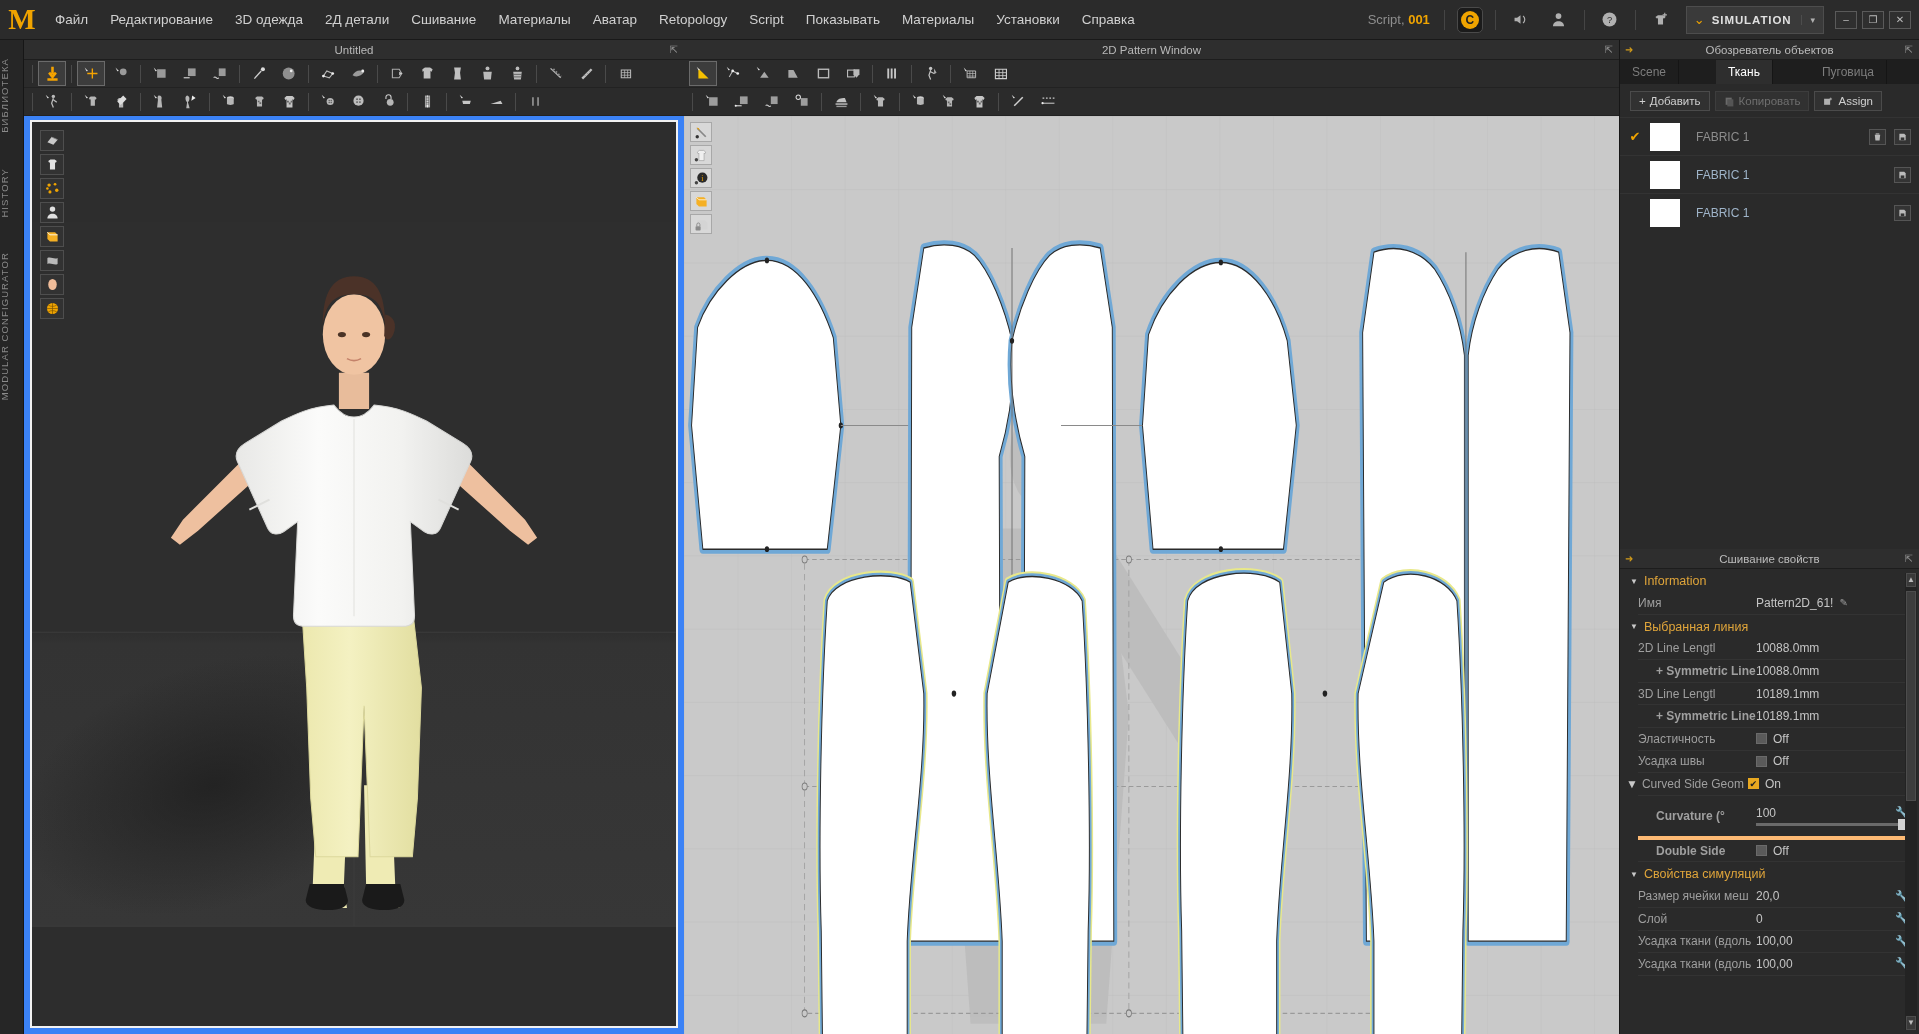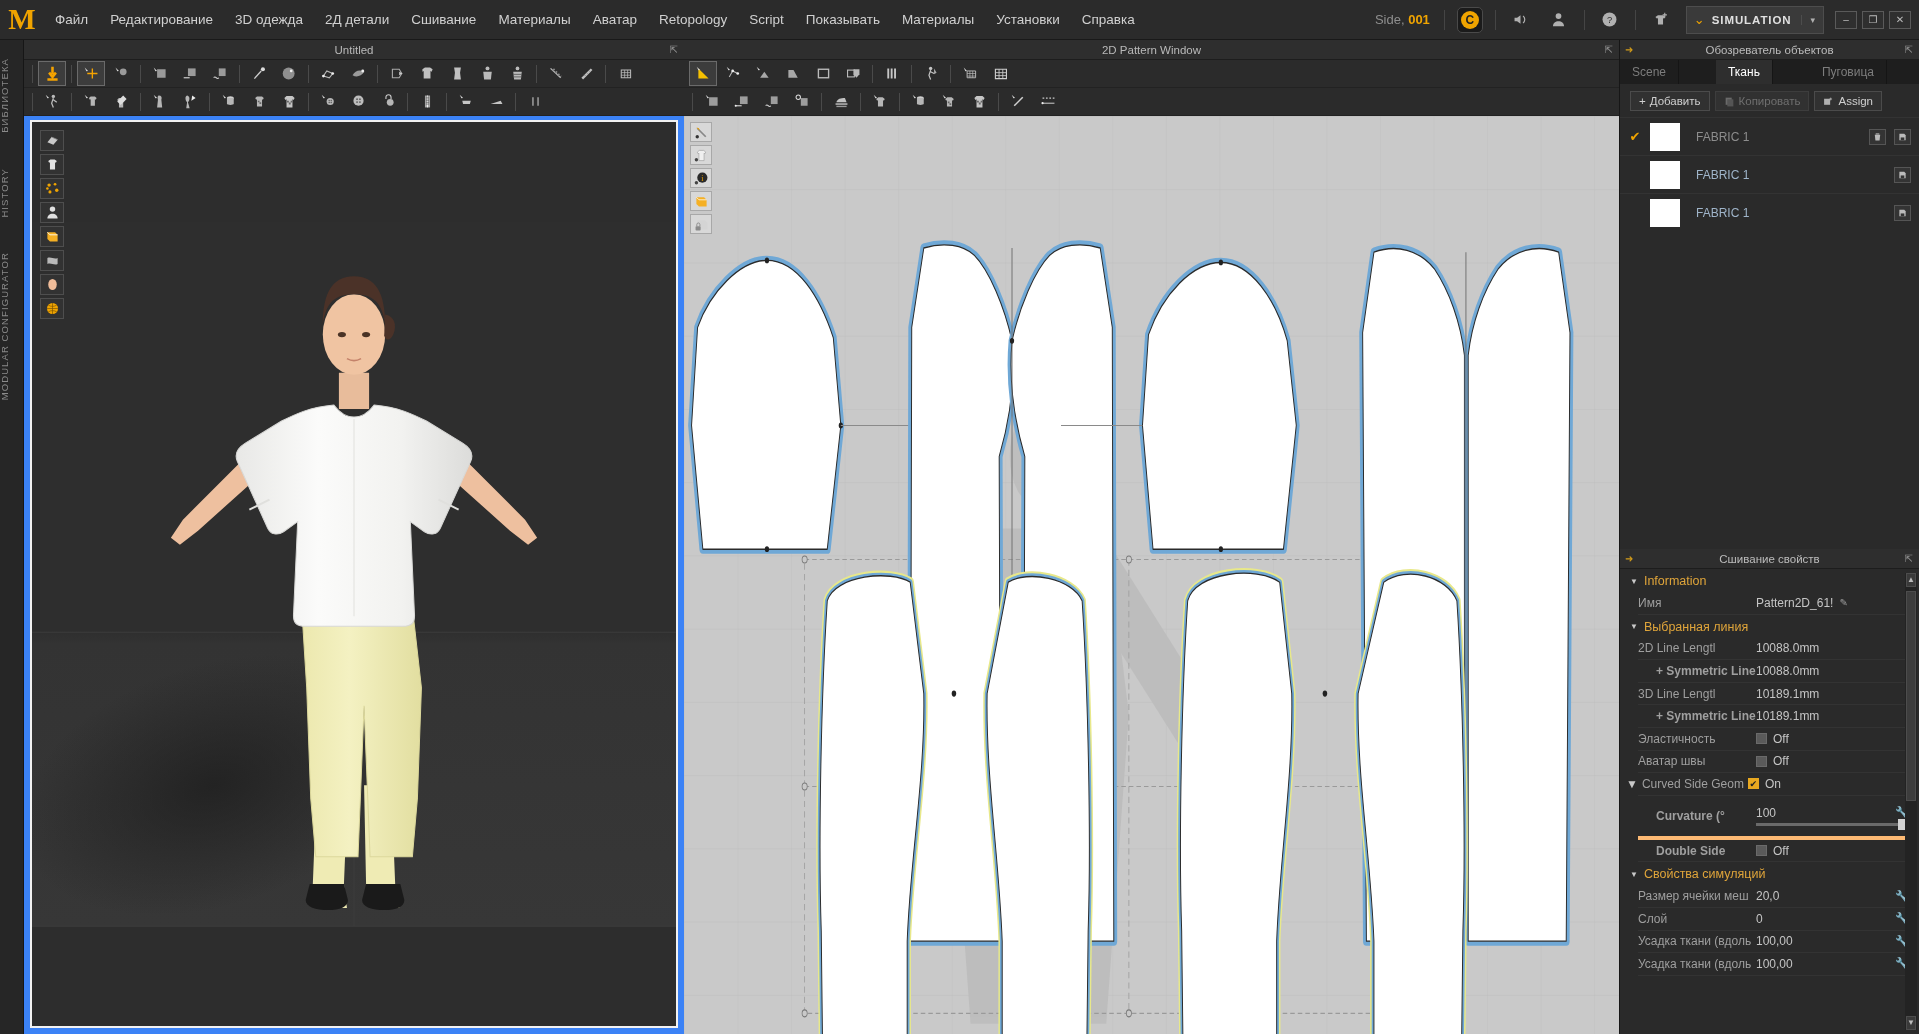--- a/index.html
+++ b/index.html
@@ -134,21 +134,21 @@
     <div class="menu-item">Retopology</div>
     <div class="menu-item">Script</div>
     <div class="menu-item">Показывать</div>
     <div class="menu-item">Материалы</div>
     <div class="menu-item">Установки</div>
     <div class="menu-item">Справка</div>
   </div>
   <div class="menu-spacer"></div>
 
   <div class="hello">
-    <span>Side,</span>
+    <span>Script,</span>
     <b>001</b>
   </div>
   <div class="vsep"></div>
   <div class="hdr-icon">
     <div class="coin">
       <div class="coin-dot">C</div>
     </div>
   </div>
   <div class="vsep"></div>
   <div class="hdr-icon">
@@ -969,21 +969,21 @@
         <span class="pval">10189.1mm</span>
       </div>
       <div class="prow">
         <span class="plabel">Эластичность</span>
         <span class="pval">
           <span class="cbox"></span>
           <span>Off</span>
         </span>
       </div>
       <div class="prow">
-        <span class="plabel">Аватар швы</span>
+        <span class="plabel">Усадка швы</span>
         <span class="pval">
           <span class="cbox"></span>
           <span>Off</span>
         </span>
       </div>
       <div class="prow">
         <span class="tri" style="margin-left:-12px;margin-right:4px">▼</span>
         <span class="plabel" style="width:106px">Curved Side Geom</span>
         <span class="pval">
           <span class="cbox on">✔</span>

